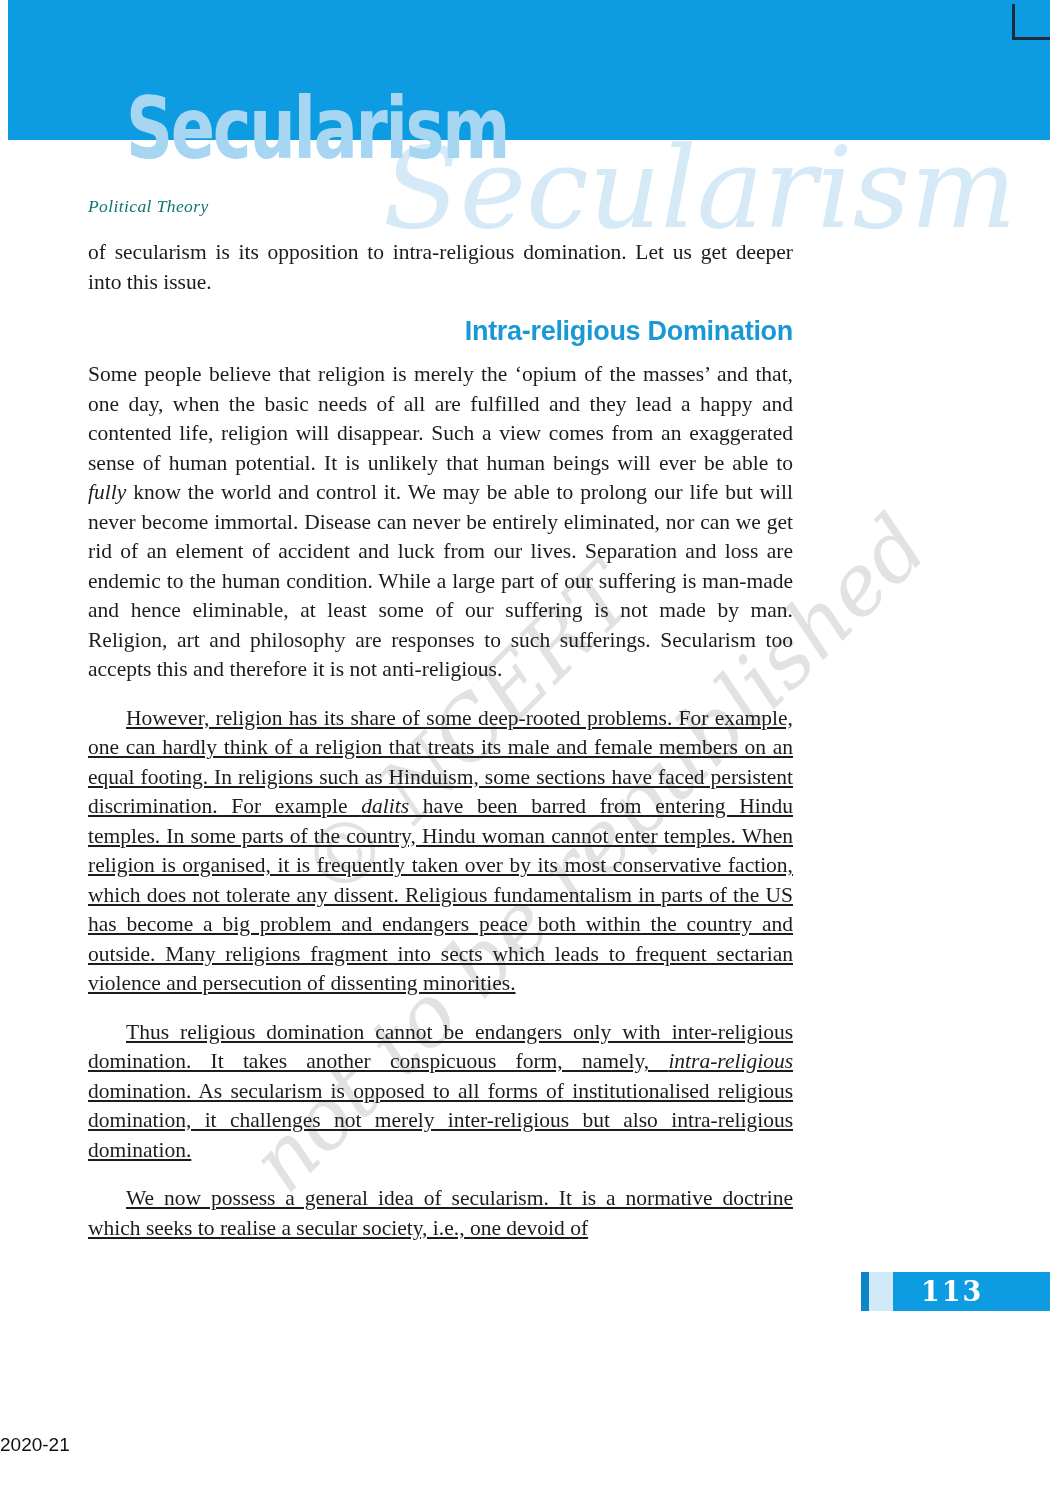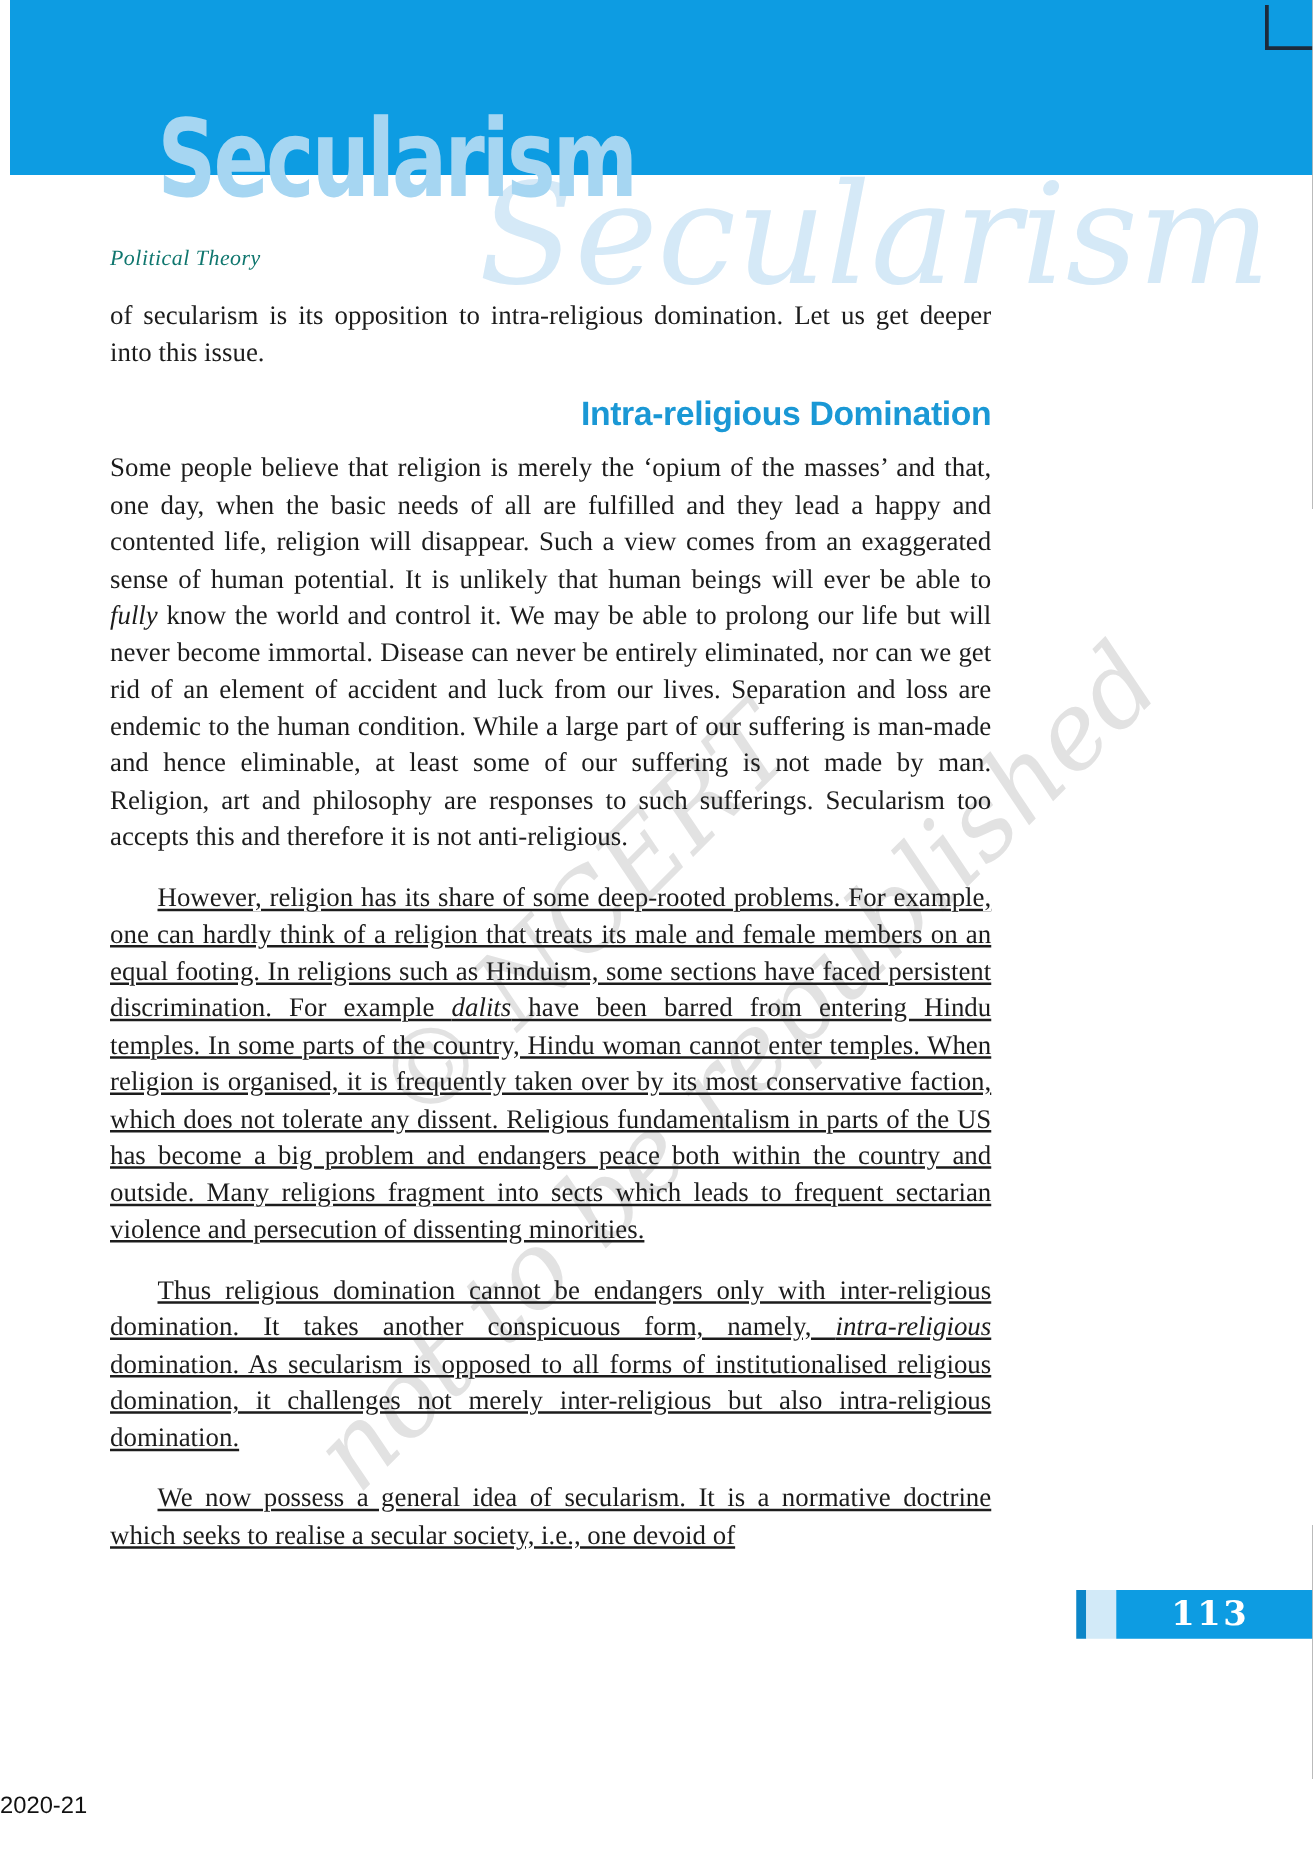--- a/index.html
+++ b/index.html
@@ -63,21 +63,21 @@
     background:var(--pagenum_dark); z-index:5;
   }
   .pagenum-lightbar {
     position:absolute; left:869px; top:1272px; width:24px; height:39px;
     background:var(--pagenum_light); z-index:5;
   }
   .pagenum-box {
     position:absolute; left:893px; top:1272px; width:157px; height:39px;
     background:var(--band_blue); z-index:5;
     color:#ffffff; font-family:"DejaVu Serif", serif; font-weight:bold;
-    font-size:27px; line-height:39px; padding-left:44px;
+    font-size:27px; line-height:39px; padding-left:28px;
     letter-spacing:2px; box-sizing:border-box;
   }
   .footer {
     position:absolute; left:0; right:0; top:1434px; 
     font-family:"Liberation Sans", sans-serif; font-size:19px;
     color:#111111; z-index:4;
   }
 </style>
 </head>
 <body>

